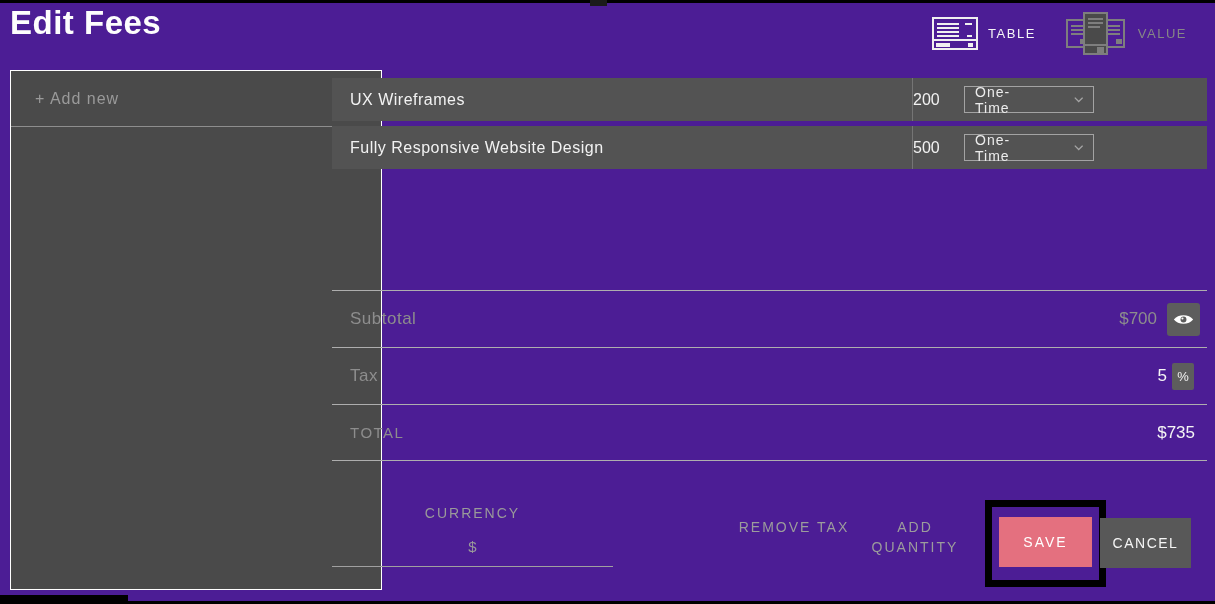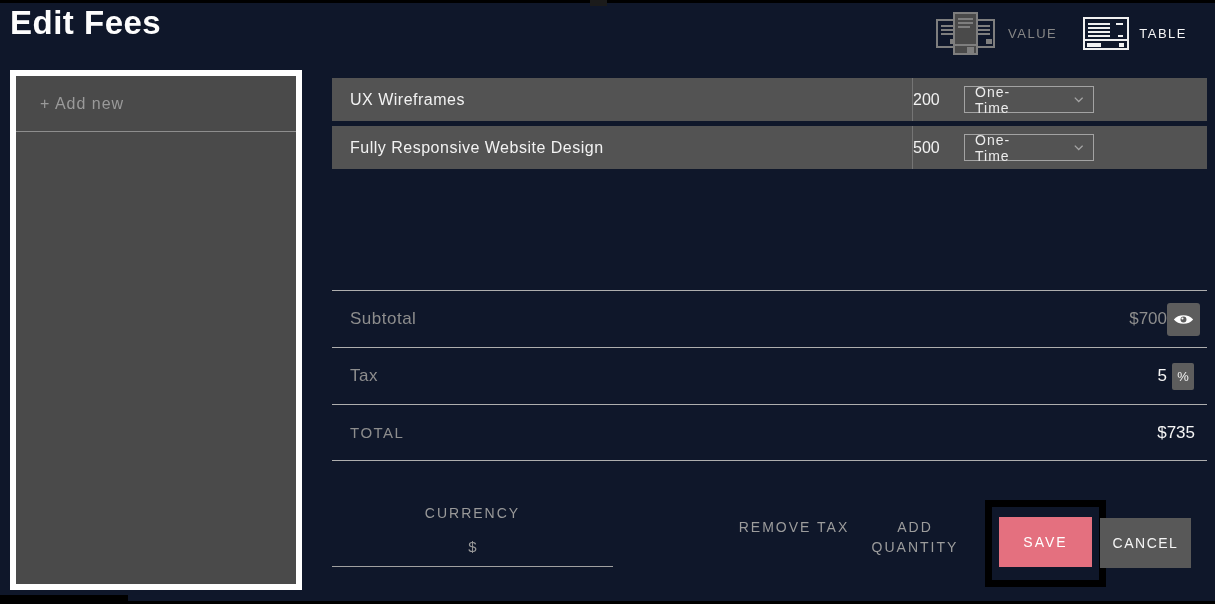--- a/index.html
+++ b/index.html
@@ -1,21 +1,21 @@
 <!DOCTYPE html>
 <html><head>
 <meta charset="utf-8">
 <style>
   * { margin: 0; padding: 0; box-sizing: border-box; }
   html, body { width: 1215px; height: 604px; background: #000; }
   body { font-family: "Liberation Sans", sans-serif; }
 
   .screen {
     position: relative; width: 1215px; height: 604px;
-    background: #0f172a; overflow: hidden;
+    background: #4c1d95; overflow: hidden;
   }
 
   
   .top-edge  { position: absolute; top: 0; left: 0; width: 100%; height: 3px; background: #000; }
   .top-tick  { position: absolute; top: 0; left: 590px; width: 17px; height: 6px; background: #1b1b1b; }
   .bottom-edge { position: absolute; bottom: 0; left: 0; width: 100%; height: 3px; background: #000; }
   .bottom-corner { position: absolute; bottom: 0; left: 0; width: 128px; height: 9px; background: #000; }
 
   
   .page-title {
@@ -27,22 +27,22 @@
     position: absolute; top: 10px; right: 28px;
     display: flex; align-items: center; gap: 26px;
   }
   .toggle-btn { display: flex; align-items: center; gap: 10px; cursor: pointer; }
   .toggle-label { font-size: 13px; letter-spacing: 1.5px; }
   .toggle-btn.dimmed .toggle-label { color: #868686; }
   .toggle-btn.active .toggle-label { color: #f5f5f5; }
 
   
   .sidebar {
-    position: absolute; left: 10px; top: 70px; width: 292px; height: 520px;
-    border: 6px solid #ffffff; background: #4a4a4a;
+    position: absolute; left: 10px; top: 70px; width: 372px; height: 520px;
+    border: 1px solid #ffffff; background: #4a4a4a;
   }
   .add-new {
     height: 56px; border-bottom: 1px solid #8e8e8e;
     display: flex; align-items: center; padding-left: 24px;
     color: #9a9a9a; font-size: 16px; letter-spacing: 1px; cursor: pointer;
   }
 
   
   .main { position: absolute; left: 332px; top: 70px; width: 875px; height: 534px; }
 
@@ -74,21 +74,21 @@
   .summary-row {
     display: flex; align-items: center; border-bottom: 1px solid #aeaeae;
     padding-left: 18px;
   }
   .summary-row.subtotal { height: 57px; padding-right: 7px; }
   .summary-row.tax      { height: 57px; padding-right: 13px; }
   .summary-row.total    { height: 56px; padding-right: 12px; }
   .summary-label { color: #8d8d8d; font-size: 17px; letter-spacing: 0.5px; }
   .summary-row.total .summary-label { font-size: 15px; letter-spacing: 1.5px; }
   .spacer { flex: 1; }
-  .muted-value { color: #8d8d8d; font-size: 17px; }
+  .muted-value { color: #8d8d8d; font-size: 17px; margin-right: 10px; }
   .white-value { color: #f5f5f5; font-size: 17px; }
   .summary-row.tax .white-value { margin-right: 5px; }
   .eye-btn {
     width: 33px; height: 33px; background: #5d5d5d; border-radius: 3px;
     display: flex; align-items: center; justify-content: center; cursor: pointer;
   }
   .pct-btn {
     width: 22px; height: 27px; background: #5d5d5d; border-radius: 2px;
     color: #f0f0f0; font-size: 13px;
     display: flex; align-items: center; justify-content: center; cursor: pointer;
@@ -134,20 +134,37 @@
 <body>
 
 <div class="screen">
 
   <div class="top-edge"></div>
   <div class="top-tick"></div>
 
   <div class="page-title">Edit Fees</div>
 
   <div class="view-toggle">
+    <div class="toggle-btn active">
+      <svg width="46" height="33" viewBox="0 0 46 33">
+        <g stroke="#f0f0f0" stroke-width="2" fill="none">
+          <rect x="1" y="1" width="44" height="31"></rect>
+          <line x1="5" y1="7" x2="27" y2="7"></line>
+          <line x1="5" y1="11" x2="27" y2="11"></line>
+          <line x1="5" y1="15" x2="27" y2="15"></line>
+          <line x1="5" y1="19" x2="27" y2="19"></line>
+          <line x1="33" y1="7" x2="40" y2="7"></line>
+          <line x1="35" y1="19" x2="40" y2="19"></line>
+          <line x1="2" y1="23" x2="44" y2="23"></line>
+        </g>
+        <rect x="4" y="26" width="14" height="4" fill="#f0f0f0"></rect>
+        <rect x="36" y="26" width="5" height="4" fill="#f0f0f0"></rect>
+      </svg>
+      <span class="toggle-label">TABLE</span>
+    </div>
     <div class="toggle-btn dimmed">
       <svg width="66" height="46" viewBox="0 0 66 46">
         <g stroke="#7e7e7e" stroke-width="2" fill="none">
           <rect x="5" y="10" width="21" height="27"></rect>
           <line x1="9" y1="16" x2="22" y2="16"></line>
           <line x1="9" y1="20" x2="22" y2="20"></line>
           <line x1="9" y1="24" x2="22" y2="24"></line>
           <rect x="19" y="30" width="4" height="3" fill="#7e7e7e"></rect>
           <rect x="41" y="10" width="21" height="27"></rect>
           <line x1="45" y1="16" x2="58" y2="16"></line>
@@ -157,37 +174,20 @@
           <rect x="22" y="3" width="23" height="41" fill="#4a4a4a"></rect>
           <line x1="26" y1="9" x2="41" y2="9"></line>
           <line x1="26" y1="13" x2="41" y2="13"></line>
           <line x1="26" y1="17" x2="38" y2="17"></line>
           <line x1="23" y1="35" x2="44" y2="35"></line>
           <rect x="36" y="38" width="5" height="4" fill="#7e7e7e"></rect>
         </g>
       </svg>
       <span class="toggle-label">VALUE</span>
     </div>
-    <div class="toggle-btn active">
-      <svg width="46" height="33" viewBox="0 0 46 33">
-        <g stroke="#f0f0f0" stroke-width="2" fill="none">
-          <rect x="1" y="1" width="44" height="31"></rect>
-          <line x1="5" y1="7" x2="27" y2="7"></line>
-          <line x1="5" y1="11" x2="27" y2="11"></line>
-          <line x1="5" y1="15" x2="27" y2="15"></line>
-          <line x1="5" y1="19" x2="27" y2="19"></line>
-          <line x1="33" y1="7" x2="40" y2="7"></line>
-          <line x1="35" y1="19" x2="40" y2="19"></line>
-          <line x1="2" y1="23" x2="44" y2="23"></line>
-        </g>
-        <rect x="4" y="26" width="14" height="4" fill="#f0f0f0"></rect>
-        <rect x="36" y="26" width="5" height="4" fill="#f0f0f0"></rect>
-      </svg>
-      <span class="toggle-label">TABLE</span>
-    </div>
   </div>
 
   <aside class="sidebar">
     <div class="add-new">
       <span>+ Add new</span>
     </div>
   </aside>
 
   <main class="main">
 

